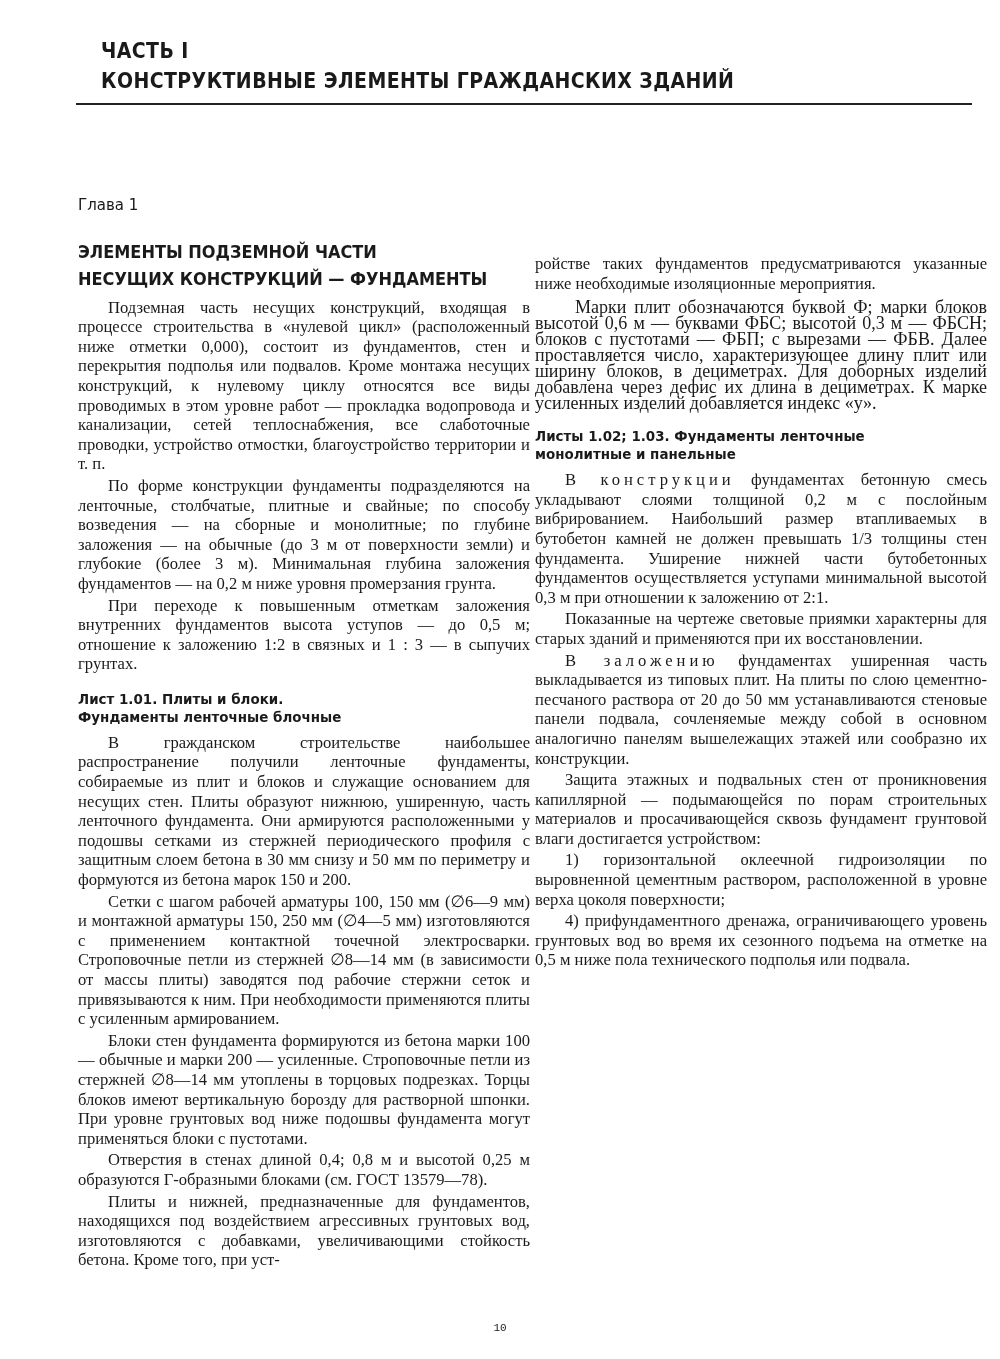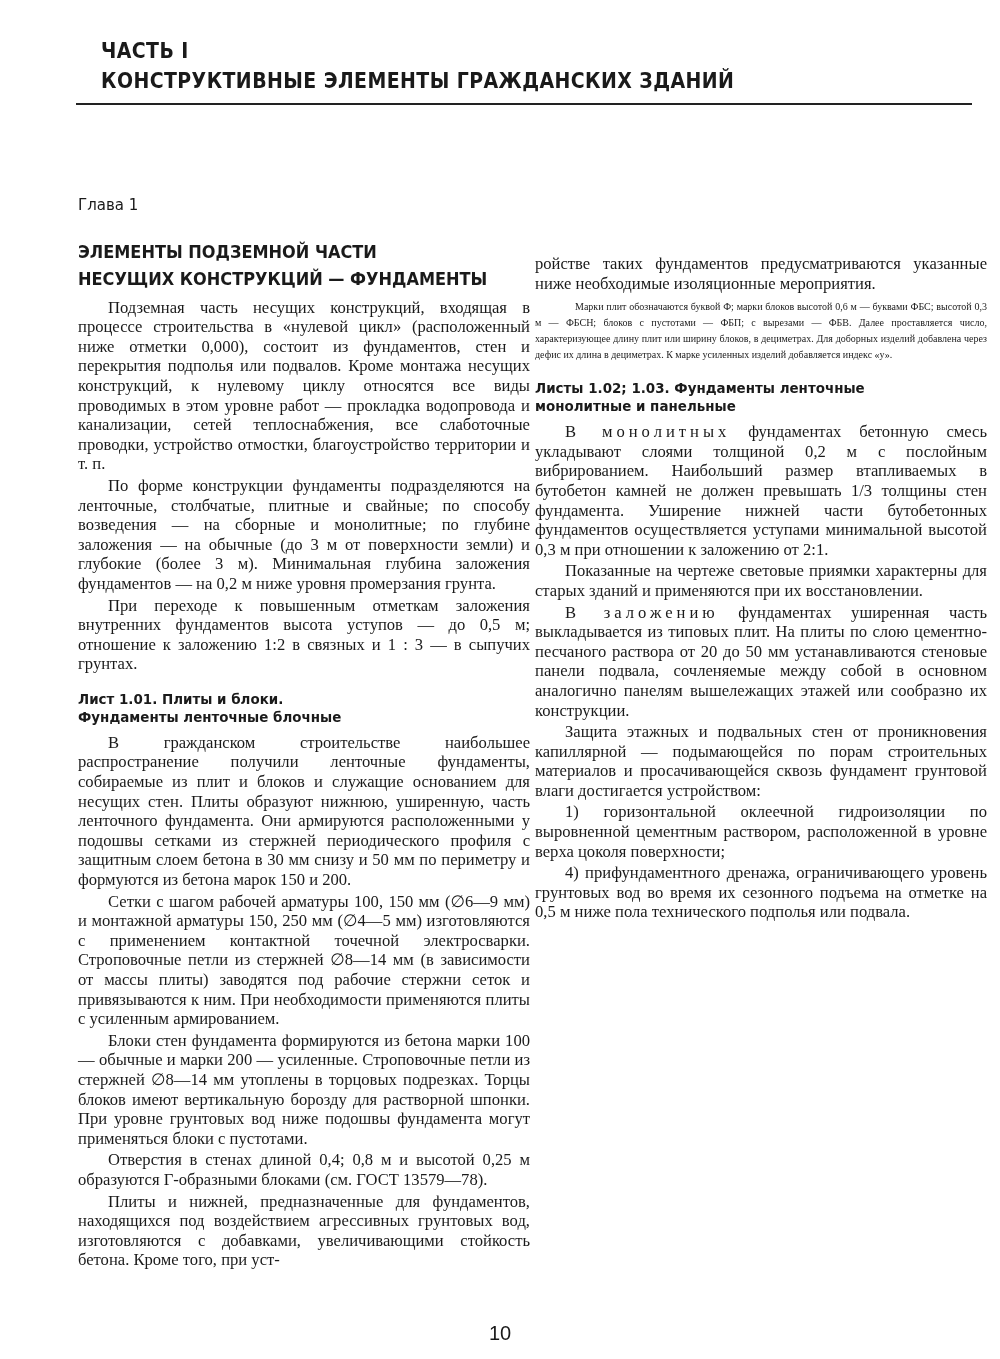--- a/index.html
+++ b/index.html
@@ -8,23 +8,23 @@
   .part-label { font-size: 22px; letter-spacing: 0.5px; line-height: 30px; transform: scaleX(0.86); transform-origin: left; }
   .part-title { font-size: 22px; letter-spacing: 0.5px; line-height: 30px; transform: scaleX(0.86); transform-origin: left; }
   .header-rule { position: absolute; left: 76px; top: 103px; width: 896px; height: 2px; background: #222; }
   .col { position: absolute; top: 0; width: 452px; font-family: "Liberation Serif", serif; font-size: 16.6px; line-height: 19.6px; text-align: justify; }
   .col-left { left: 78px; top: 196px; }
   .col-right { left: 535px; top: 217px; margin-top: 37px; }
   .chapter-label { font-family: "DejaVu Sans", sans-serif; font-weight: normal; font-size: 15px; margin-bottom: 26px; }
   .chapter-title { font-family: "DejaVu Sans", sans-serif; font-weight: bold; font-size: 17px; line-height: 21px; margin-bottom: 6px; transform: scaleX(0.95); transform-origin: left; white-space: nowrap; }
   .section-title { font-family: "DejaVu Sans", sans-serif; font-weight: bold; font-size: 14px; line-height: 18px; margin: 10px 0 7px 0; transform: scaleX(0.96); transform-origin: left; white-space: nowrap; }
   p { margin: 0 0 2px 0; text-indent: 30px; }
-  p.note { font-size: 10px; line-height: 16px; margin: 6px 0 2px 0; text-indent: 40px; }
+  p.note { font-size: 18px; line-height: 16px; margin: 6px 0 2px 0; text-indent: 40px; }
   .spaced { letter-spacing: 4px; }
-  .page-number { position: absolute; left: 0; width: 1000px; top: 1322px; text-align: center; font-family: Liberation Sans, sans-serif; font-size: 20px; }
+  .page-number { position: absolute; left: 0; width: 1000px; top: 1322px; text-align: center; font-family: Liberation Mono, monospace; font-size: 11px; }
 </style>
 </head>
 <body>
 
 <div class="part-header">
   <div class="part-label">ЧАСТЬ I</div>
   <div class="part-title">КОНСТРУКТИВНЫЕ ЭЛЕМЕНТЫ ГРАЖДАНСКИХ ЗДАНИЙ</div>
 </div>
 <div class="header-rule"></div>
 
@@ -51,21 +51,21 @@
 
 <div class="col col-right">
   <p style="text-indent:0">ройстве таких фундаментов предусматриваются указанные ниже необходимые изоляционные мероприятия.</p>
   <p class="note">Марки плит обозначаются буквой Ф; марки блоков высотой 0,6 м — буквами ФБС; высотой 0,3 м — ФБСН; блоков с пустотами — ФБП; с вырезами — ФБВ. Далее проставляется число, характеризующее длину плит или ширину блоков, в дециметрах. Для доборных изделий добавлена через дефис их длина в дециметрах. К марке усиленных изделий добавляется индекс «у».</p>
 
   <div class="section-title" style="margin-top:16px">
     <div>Листы 1.02; 1.03. Фундаменты ленточные</div>
     <div>монолитные и панельные</div>
   </div>
 
-  <p><span class="spaced">В монолитных</span><span> фундаментах бетонную смесь укладывают слоями толщиной 0,2 м с послойным вибрированием. Наибольший размер втапливаемых в бутобетон камней не должен превышать 1/3 толщины стен фундамента. Уширение нижней части бутобетонных фундаментов осуществляется уступами минимальной высотой 0,3 м при отношении к заложению от 2:1.</span></p>
+  <p><span class="spaced">В конструкции</span><span> фундаментах бетонную смесь укладывают слоями толщиной 0,2 м с послойным вибрированием. Наибольший размер втапливаемых в бутобетон камней не должен превышать 1/3 толщины стен фундамента. Уширение нижней части бутобетонных фундаментов осуществляется уступами минимальной высотой 0,3 м при отношении к заложению от 2:1.</span></p>
   <p>Показанные на чертеже световые приямки характерны для старых зданий и применяются при их восстановлении.</p>
   <p><span class="spaced">В заложению</span><span> фундаментах уширенная часть выкладывается из типовых плит. На плиты по слою цементно-песчаного раствора от 20 до 50 мм устанавливаются стеновые панели подвала, сочленяемые между собой в основном аналогично панелям вышележащих этажей или сообразно их конструкции.</span></p>
   <p>Защита этажных и подвальных стен от проникновения капиллярной — подымающейся по порам строительных материалов и просачивающейся сквозь фундамент грунтовой влаги достигается устройством:</p>
   <p>1) горизонтальной оклеечной гидроизоляции по выровненной цементным раствором, расположенной в уровне верха цоколя поверхности;</p>
   <p>4) прифундаментного дренажа, ограничивающего уровень грунтовых вод во время их сезонного подъема на отметке на 0,5 м ниже пола технического подполья или подвала.</p>
 </div>
 
 <div class="page-number">10</div>
 
 </body></html>

